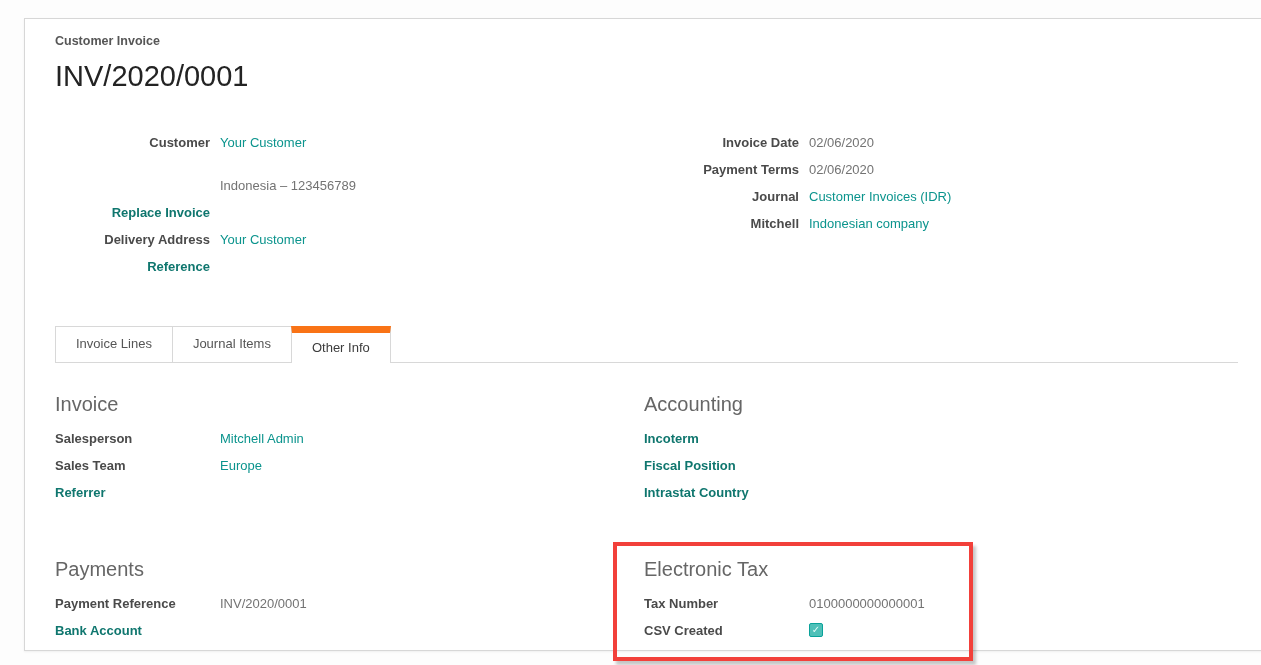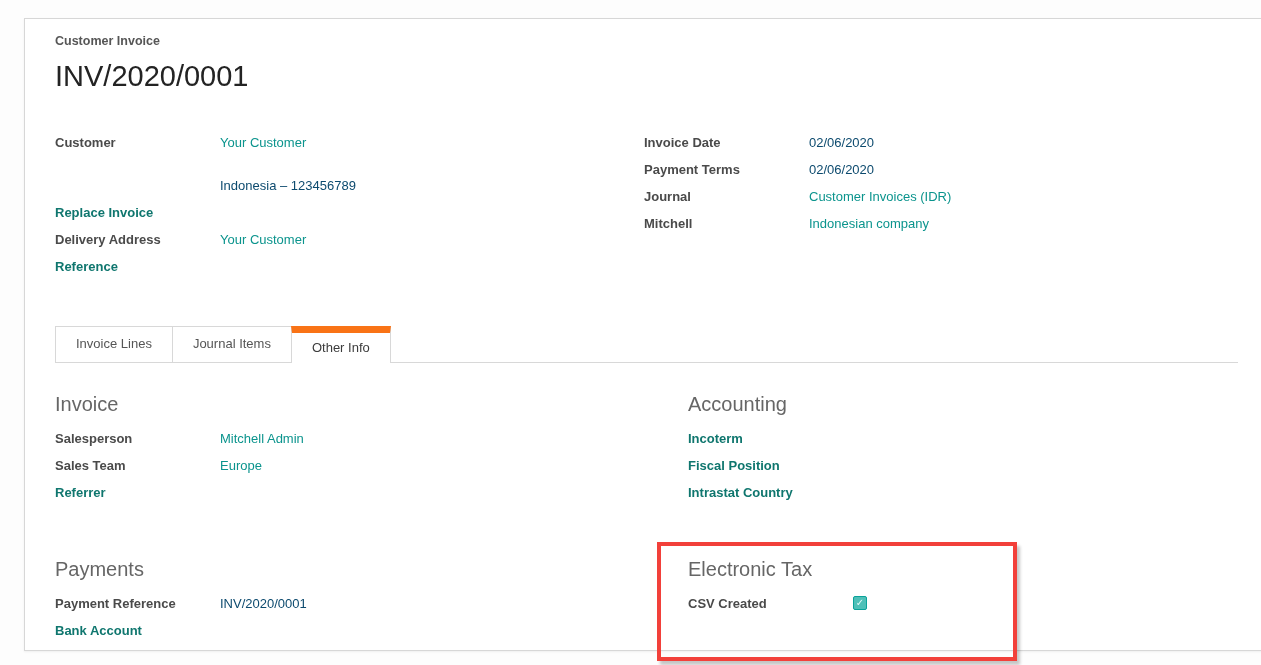--- a/index.html
+++ b/index.html
@@ -28,38 +28,38 @@
     color: #565656;
     margin-bottom: 12px;
   }
   .inv-title {
     font-size: 29px;
     font-weight: 400;
     color: #232323;
     margin-bottom: 42px;
   }
   
-  .fields { display: flex; }
+  .fields { display: flex; text-align: right; }
   .col-left { width: 589px; flex: 0 0 589px; }
   .col-right { flex: 1; }
   .frow {
     display: flex;
     align-items: flex-start;
     min-height: 17px;
     margin-bottom: 10px;
     font-size: 13px;
   }
   .frow .lbl {
     flex: 0 0 165px;
     font-weight: 700;
     color: #4a4a4a;
     padding-right: 10px;
   }
   .frow.muted .lbl { color: #0f766e; }
-  .frow .val { color: #0c4a6e; }
+  .frow .val { color: #737373; }
   .frow .val.link { color: #0b948d; cursor: pointer; }
   .gap-lg { margin-bottom: 26px; }
   
   .tabbar {
     display: flex;
     margin-top: 40px;
     border-bottom: 1px solid #d8d8d8;
   }
   .tab {
     background: #fff;
@@ -77,21 +77,21 @@
   .tab.active {
     border-top: 7px solid #f97316;
     padding-top: 7px;
     color: #3c3c3c;
     margin-bottom: -1px;
     background: #fff;
     z-index: 2;
   }
   
   .tab-content { padding-top: 30px; }
-  .group-row { display: flex; gap: 44px; }
+  .group-row { display: flex; }
   .group-row.second { margin-top: 46px; }
   .grp-left { width: 589px; flex: 0 0 589px; }
   .grp-right { flex: 1; position: relative; }
   .grp-heading {
     font-size: 20px;
     font-weight: 400;
     color: #666;
     margin-bottom: 15px;
   }
   
@@ -220,20 +220,24 @@
           </div>
           <div class="frow muted">
             <span class="lbl">Bank Account</span>
             <span class="val"></span>
           </div>
         </div>
         <div class="grp-right">
           <div class="highlight-box"></div>
           <div class="grp-heading">Electronic Tax</div>
           <div class="frow">
+            <span class="lbl">Tax Number</span>
+            <span class="val">0100000000000001</span>
+          </div>
+          <div class="frow">
             <span class="lbl">CSV Created</span>
             <span class="checkbox">
               <span>✓</span>
             </span>
           </div>
         </div>
       </div>
 
     </div>
   </div>

